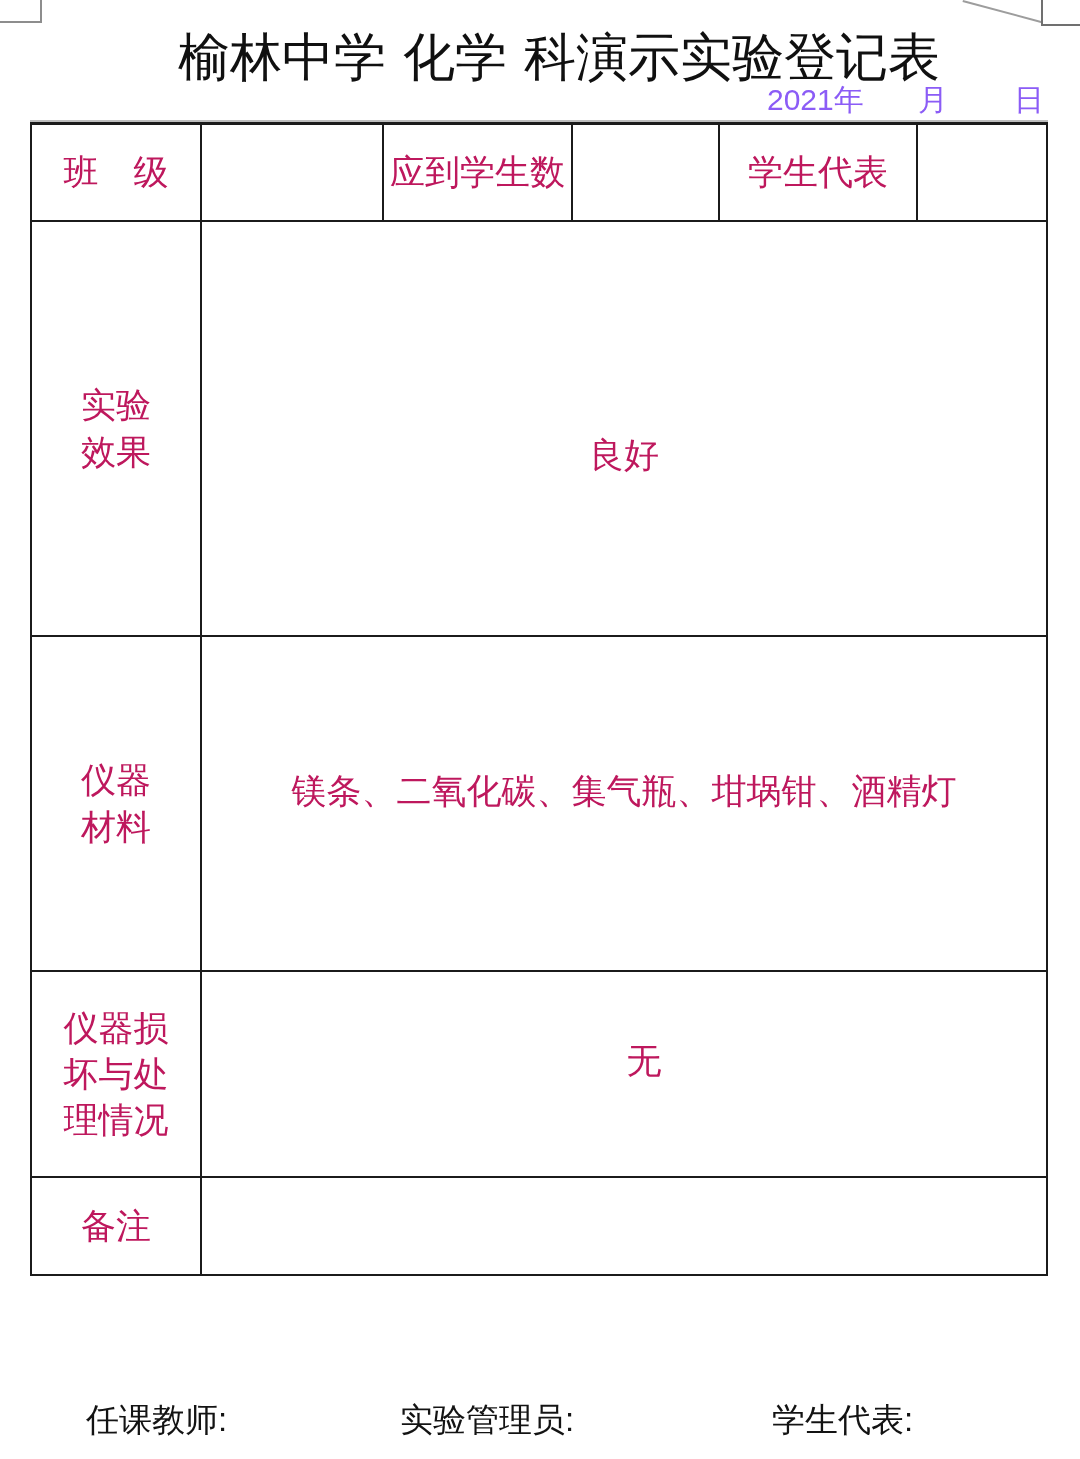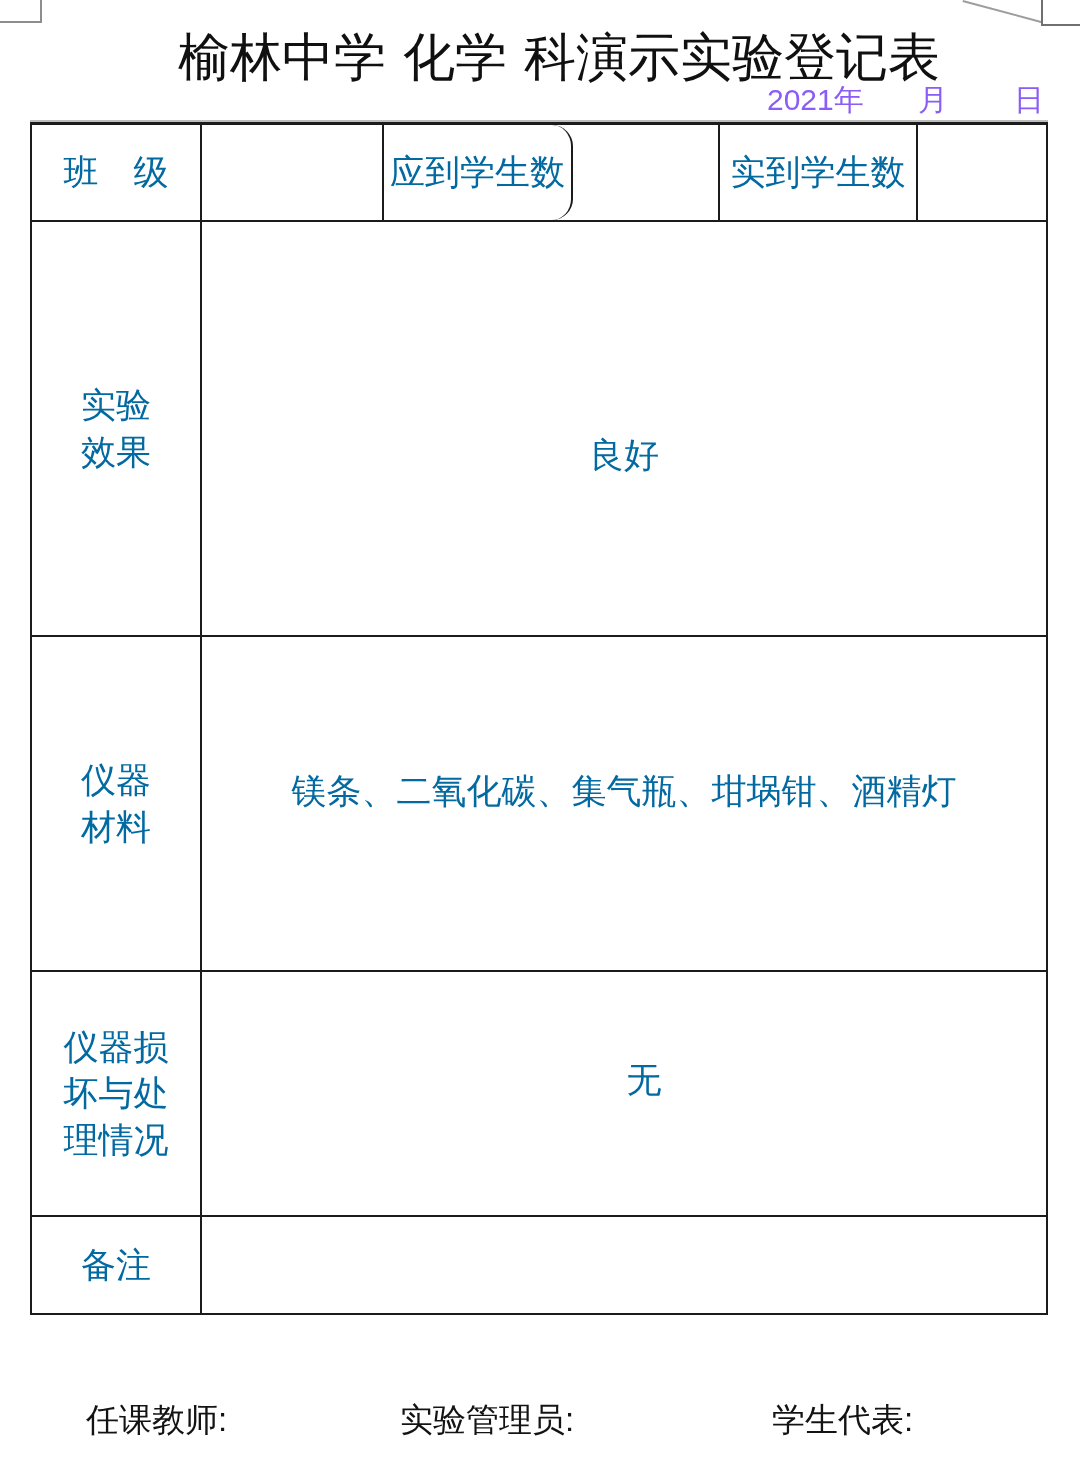--- a/index.html
+++ b/index.html
@@ -30,31 +30,31 @@
     position:absolute;left:30px;top:122px;width:1018px;box-sizing:border-box;
     border:2px solid #1b1b1b;border-top-width:3px;
     box-shadow:0 -2px 0 #bdbdbd;background:#fff;
   }
   .row{display:flex;box-sizing:border-box;border-bottom:2px solid #1b1b1b;}
   .row:last-child{border-bottom:none;}
   .r1{height:97px;}
   .r2{height:100px;}
   .r3{height:335px;}
   .r4{height:415px;}
-  .r5{height:245px;gap:40px;}
+  .r5{height:206px;gap:40px;}
   .r6{height:96px;}
   .cell{
     box-sizing:border-box;border-right:2px solid #1b1b1b;
     display:flex;align-items:center;justify-content:center;
-    font-size:35px;color:#0369a1;overflow:hidden;
+    font-size:35px;color:#be185d;overflow:hidden;
   }
   .cell:last-child{border-right:none;flex:1;}
   .w170{width:170px;}
   .w182{width:182px;}
-  .w189{width:189px;border-radius:21px;}
+  .w189{width:189px;}
   .w147{width:147px;}
   .w198{width:198px;}
   .lines{text-align:center;line-height:1.32;}
   .up12{transform:translateY(-12px);}
   .down27{transform:translateY(27px);}
   .up13{transform:translateY(-13px);}
 
   .footer{position:absolute;top:1398px;left:0;width:100%;height:40px;font-size:33px;color:#131313;}
   .footer .f-teacher{position:absolute;left:86px;}
   .footer .f-manager{position:absolute;left:400px;}
@@ -79,21 +79,21 @@
     <span class="d-day">日</span>
   </div>
 
   <div class="tbl">
 
     <div class="row r1">
       <div class="cell w170">班　级</div>
       <div class="cell w182"></div>
       <div class="cell w189">应到学生数</div>
       <div class="cell w147"></div>
-      <div class="cell w198">实到学生数</div>
+      <div class="cell w198">学生代表</div>
       <div class="cell"></div>
     </div>
 
 
     <div class="row r4">
       <div class="cell w170">
         <div class="lines">
           <div>实验</div>
           <div>效果</div>
         </div>

